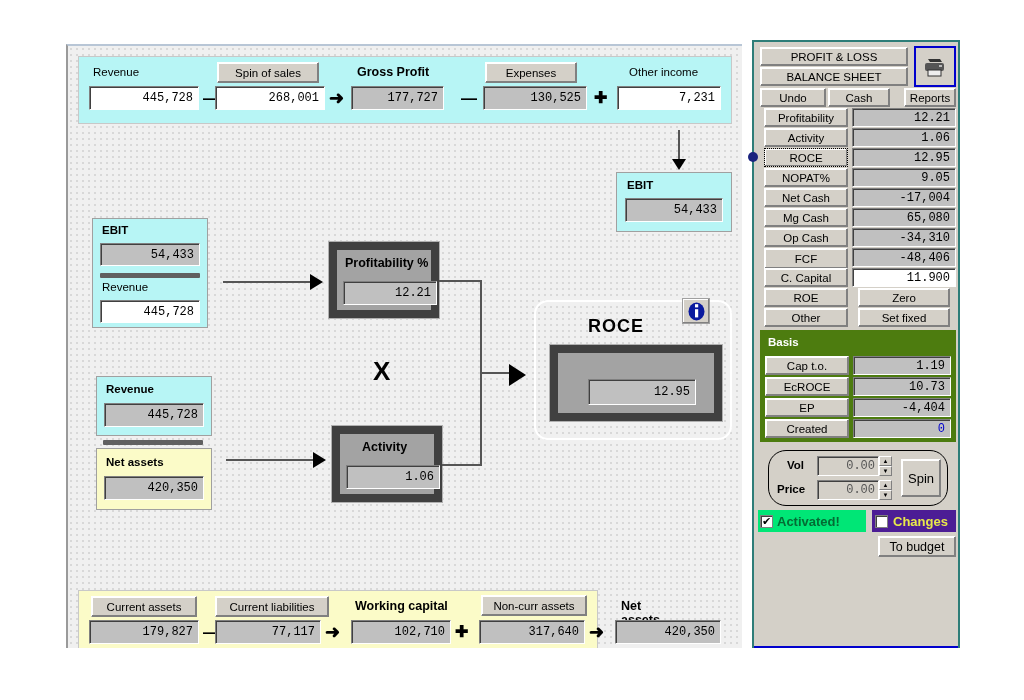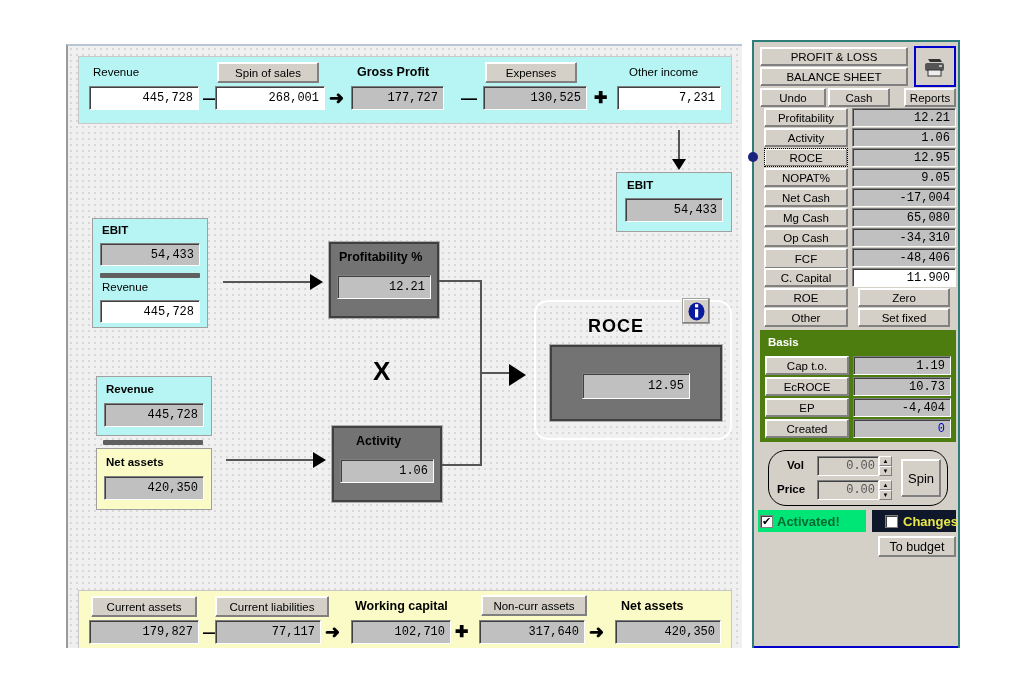--- a/index.html
+++ b/index.html
@@ -44,21 +44,21 @@
     background-image:radial-gradient(#d2d2d2 0.7px, transparent 0.8px);
     background-size:6px 6px;opacity:.85;}
 
   .band{position:absolute;box-sizing:border-box;}
   .band-cyan{background:#b7f5f5;border:1px solid #c8c8c8;}
   .band-yellow{background:#fbfbc8;border:1px solid #c8c8c8;}
 
   .node{position:absolute;box-sizing:border-box;}
   .node-cyan{background:#b7f5f5;border:1px solid #a0a0a0;}
   .node-yellow{background:#fbfbc8;border:1px solid #a0a0a0;}
-  .node-green{background:#737373;border:2px solid #404040;
+  .node-green{background:#a3a3a3;border:8px solid #404040;
               box-shadow:0 0 0 1px #b0b0b0;}
   .roundbox{position:absolute;box-sizing:border-box;
             border:2px solid #ffffff;border-radius:14px;}
   .fracbar{position:absolute;background:#606060;height:5px;border-radius:1px;}
   .op{position:absolute;font-weight:bold;color:#000;}
   .arrowline{position:absolute;background:#555;height:2px;}
   .arrowvline{position:absolute;background:#555;width:2px;}
   .arrowhead{position:absolute;width:0;height:0;
      border-top:8px solid transparent;border-bottom:8px solid transparent;
      border-left:13px solid #000;}
@@ -100,22 +100,22 @@
      font-size:6px;line-height:1;color:#000;box-sizing:border-box;}
 
   .chk{width:13px;height:13px;background:#fff;border:1px solid #808080;
        box-shadow:inset 1px 1px 0 #404040;
        display:flex;align-items:center;justify-content:center;
        font-size:11px;line-height:1;color:#000;flex:none;box-sizing:border-box;}
 
   .actbox{position:absolute;background:#00e676;display:flex;align-items:center;
           gap:4px;padding-left:2px;box-sizing:border-box;}
   .acttxt{font-size:13px;font-weight:bold;color:#046b34;}
-  .chgbox{position:absolute;background:#0f172a;display:flex;align-items:center;
-          gap:5px;padding-left:13px;box-sizing:border-box;}
+  .chgbox{position:absolute;background:#4c1d95;display:flex;align-items:center;
+          gap:5px;padding-left:3px;box-sizing:border-box;}
   .chgtxt{font-size:13px;font-weight:bold;color:#e8e84a;}
 
   .printbtn{position:absolute;background:#d4d0c8;border:2px solid #0000cd;
             display:flex;align-items:center;justify-content:center;
             box-sizing:border-box;}
   .dotfocus{border:1px dotted #000 !important;}
   .bluedot{position:absolute;width:10px;height:10px;border-radius:50%;
            background:#1a237e;}
   .infobtn{position:absolute;background:#d4d0c8;
      box-shadow:inset -1px -1px 0 #808080, inset 1px 1px 0 #ffffff;
@@ -210,21 +210,21 @@
       </div>
     </div>
     <div class="infobtn" style="left:614px;top:252px;width:28px;height:26px;">
       <svg width="17" height="19" viewBox="0 0 17 19">
         <ellipse cx="8.5" cy="9.5" rx="8" ry="9" fill="#0a1a9e"></ellipse>
         <rect x="7" y="2.2" width="3.2" height="3.2" fill="#fff"></rect>
         <rect x="7" y="7.2" width="3.2" height="8.2" fill="#fff"></rect>
       </svg>
     </div>
 
-    <div class="band band-yellow" style="left:10px;top:544px;width:654px;height:62px;">
+    <div class="band band-yellow" style="left:10px;top:544px;width:520px;height:62px;">
       <div class="btn" style="position:absolute;left:12px;top:5px;width:106px;height:21px;">Current assets</div>
       <div class="fld" style="left:10px;top:29px;width:110px;height:24px;position:absolute;">179,827</div>
       <div class="op" style="left:124px;top:33px;font-size:16px;">—</div>
 
       <div class="btn" style="position:absolute;left:136px;top:5px;width:114px;height:21px;">Current liabilities</div>
       <div class="fld" style="left:136px;top:29px;width:106px;height:24px;position:absolute;">77,117</div>
       <div class="op" style="left:246px;top:30px;font-size:18px;">➜</div>
 
       <div class="lbl bold" style="position:absolute;left:276px;top:8px;font-size:12.5px;">Working capital</div>
       <div class="fld" style="left:272px;top:29px;width:100px;height:24px;position:absolute;">102,710</div>

